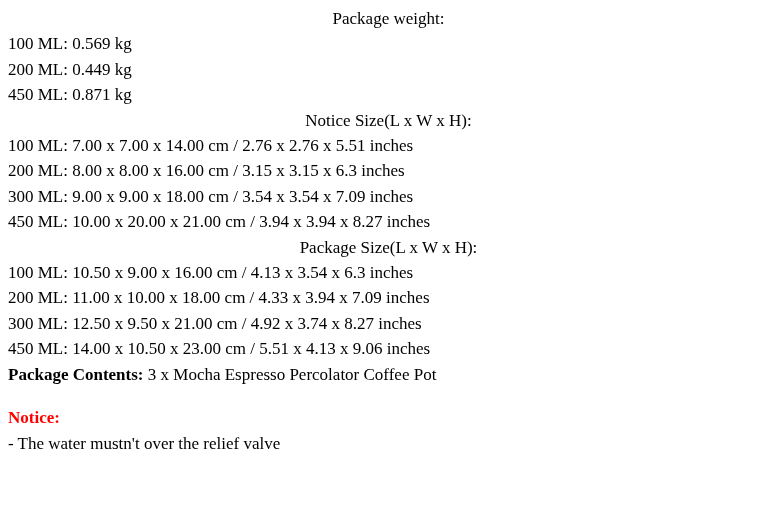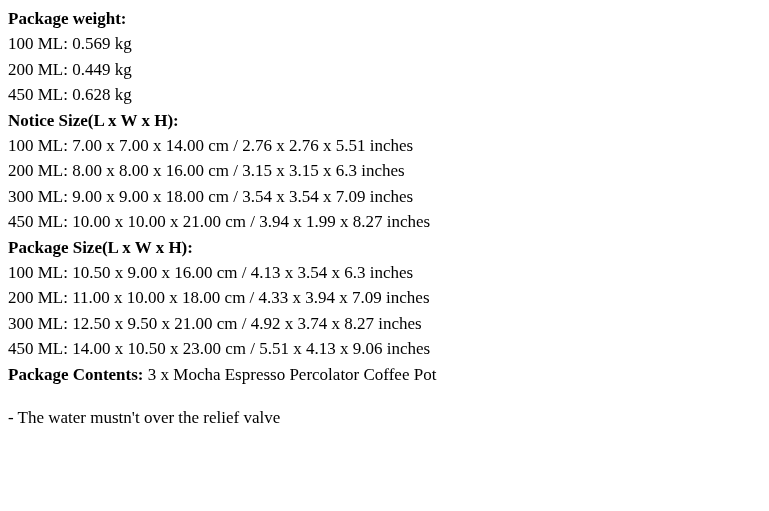--- a/index.html
+++ b/index.html
@@ -17,21 +17,22 @@
   }
   .page {
     padding: 6px 0 0 8px;
     box-sizing: border-box;
   }
   .line {
     line-height: 25.4px;
     white-space: nowrap;
   }
   .heading {
-    font-weight: bold;
+    font-weight: normal;
+    text-align: center;
   }
   .inline-label {
     font-weight: bold;
   }
   .notice-heading {
     font-weight: bold;
     color: #ff0000;
   }
   .spacer {
     height: 18px;
@@ -39,40 +40,41 @@
 </style>
 </head>
 <body>
 
 <div class="page">
 
   <div>
     <div class="line heading">Package weight:</div>
     <div class="line">100 ML: 0.569 kg</div>
     <div class="line">200 ML: 0.449 kg</div>
-    <div class="line">450 ML: 0.628 kg</div>
+    <div class="line">450 ML: 0.871 kg</div>
   </div>
 
   <div>
     <div class="line heading">Notice Size(L x W x H):</div>
     <div class="line">100 ML: 7.00 x 7.00 x 14.00 cm / 2.76 x 2.76 x 5.51 inches</div>
     <div class="line">200 ML: 8.00 x 8.00 x 16.00 cm / 3.15 x 3.15 x 6.3 inches</div>
     <div class="line">300 ML: 9.00 x 9.00 x 18.00 cm / 3.54 x 3.54 x 7.09 inches</div>
-    <div class="line">450 ML: 10.00 x 10.00 x 21.00 cm / 3.94 x 1.99 x 8.27 inches</div>
+    <div class="line">450 ML: 10.00 x 20.00 x 21.00 cm / 3.94 x 3.94 x 8.27 inches</div>
   </div>
 
   <div>
     <div class="line heading">Package Size(L x W x H):</div>
     <div class="line">100 ML: 10.50 x 9.00 x 16.00 cm / 4.13 x 3.54 x 6.3 inches</div>
     <div class="line">200 ML: 11.00 x 10.00 x 18.00 cm / 4.33 x 3.94 x 7.09 inches</div>
     <div class="line">300 ML: 12.50 x 9.50 x 21.00 cm / 4.92 x 3.74 x 8.27 inches</div>
     <div class="line">450 ML: 14.00 x 10.50 x 23.00 cm / 5.51 x 4.13 x 9.06 inches</div>
   </div>
 
   <div class="line"><span class="inline-label">Package Contents:</span><span> 3 x Mocha Espresso Percolator Coffee Pot</span></div>
 
   <div class="spacer"></div>
 
   <div>
+    <div class="line notice-heading">Notice:</div>
     <div class="line">- The water mustn't over the relief valve</div>
   </div>
 
 </div>
 
 </body></html>

